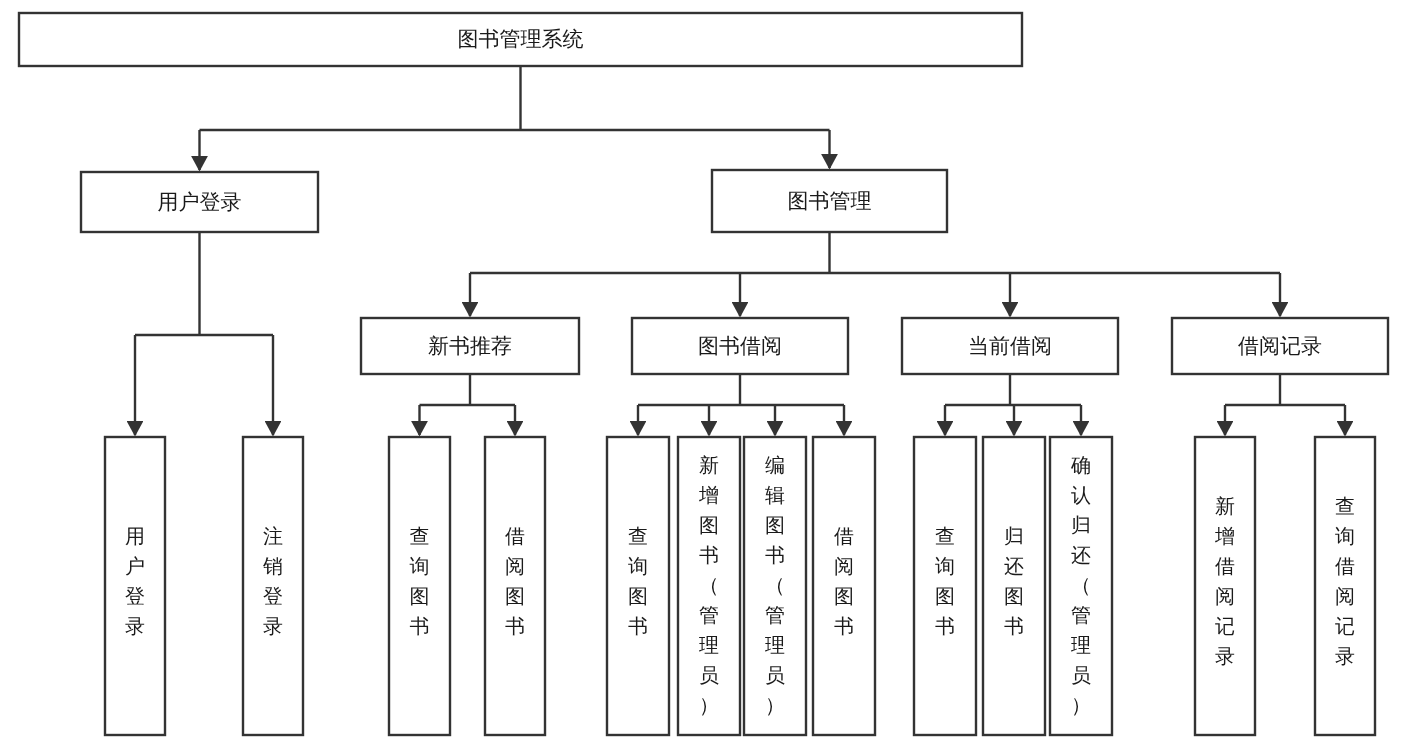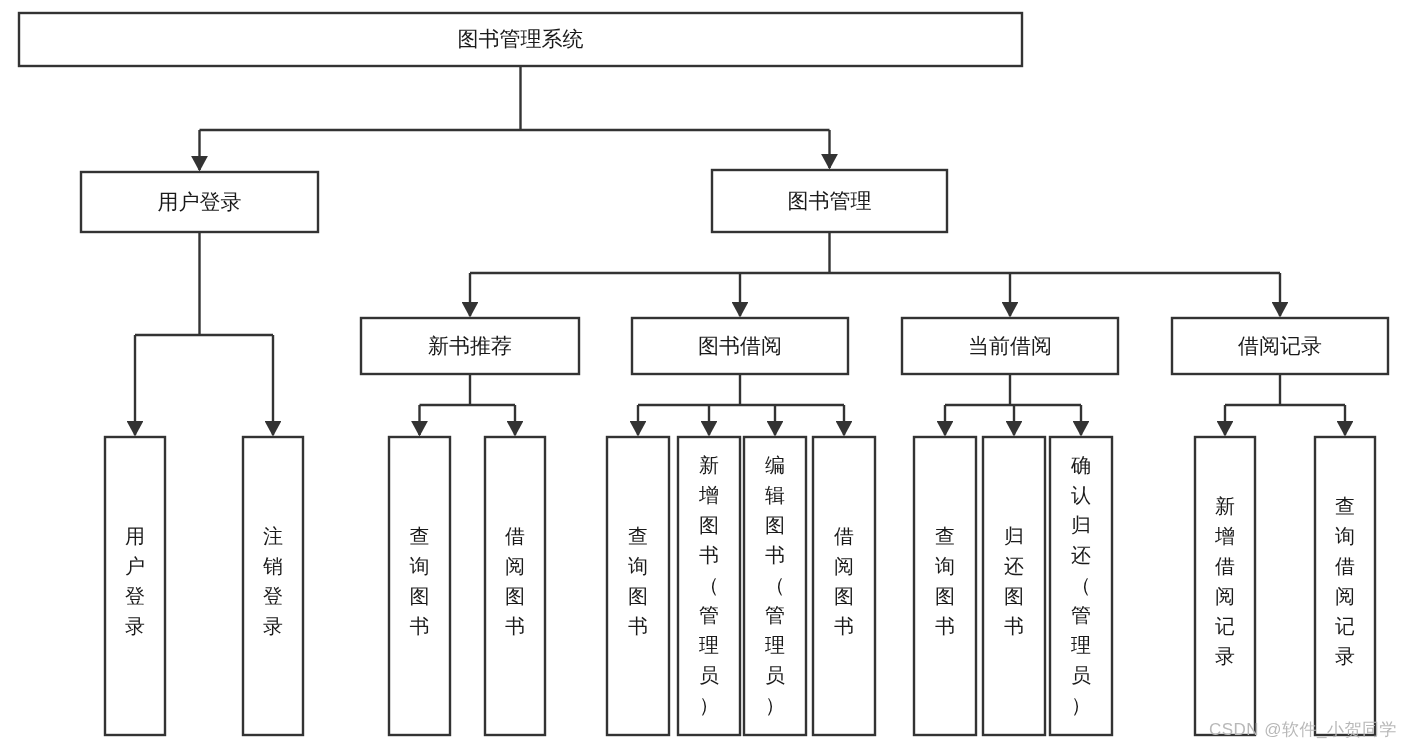--- a/index.html
+++ b/index.html
@@ -244,14 +244,13 @@
           <rect x="1315" y="437" width="60" height="298" class="node-box"></rect>
           <text x="1345" y="513" class="leaf-label">查</text>
           <text x="1345" y="543" class="leaf-label">询</text>
           <text x="1345" y="573" class="leaf-label">借</text>
           <text x="1345" y="603" class="leaf-label">阅</text>
           <text x="1345" y="633" class="leaf-label">记</text>
           <text x="1345" y="663" class="leaf-label">录</text>
         </g>
       </g>
   </svg>
-  <div class="watermark">CSDN @软件_小贺同学</div>
 </div>
 
 </body></html>

